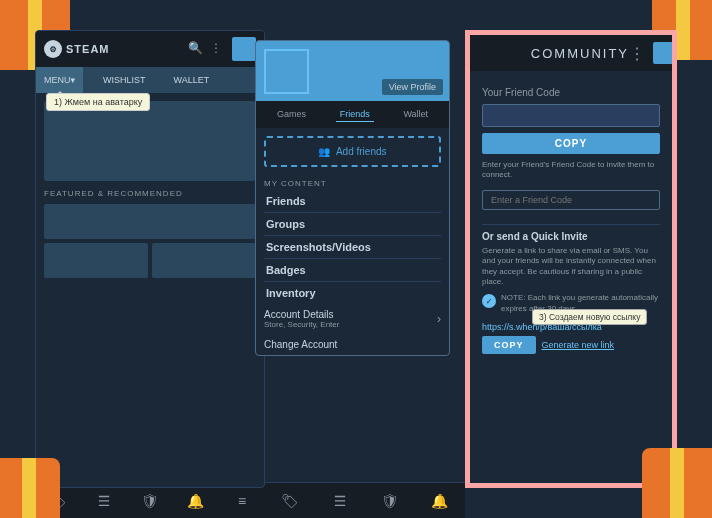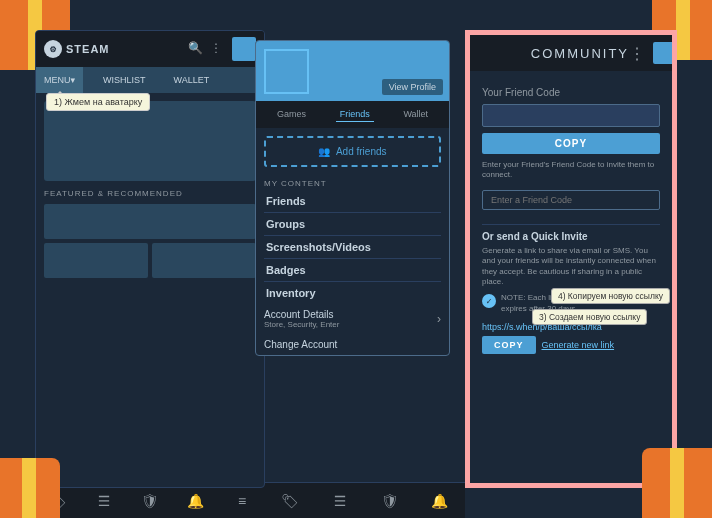--- a/index.html
+++ b/index.html
@@ -665,23 +665,20 @@
 
       <div class="divider"></div>
 
       <div class="quick-invite-title">Or send a Quick Invite</div>
       <div class="note-text">Generate a link to share via email or SMS. You and your friends will be instantly connected when they accept. Be cautious if sharing in a public place.</div>
 
       <div class="note-warning" style="position:relative;">
         <div class="warning-icon">✓</div>
         <div class="note-text" style="margin:0;">NOTE: Each link you generate automatically expires after 30 days.</div>
 
-        <div style="position:absolute; right:-10px; top:-8px;">
-          <span class="tooltip-badge">4) Копируем новую ссылку</span>
-        </div>
       </div>
 
       <div class="link-row">
         <span class="link-text">https://s.when/p/ваша/ссылка</span>
       </div>
 
       <div class="generate-row" style="position:relative;">
         <button class="copy-btn-small">COPY</button>
         <button class="generate-link-btn">Generate new link</button>
 

